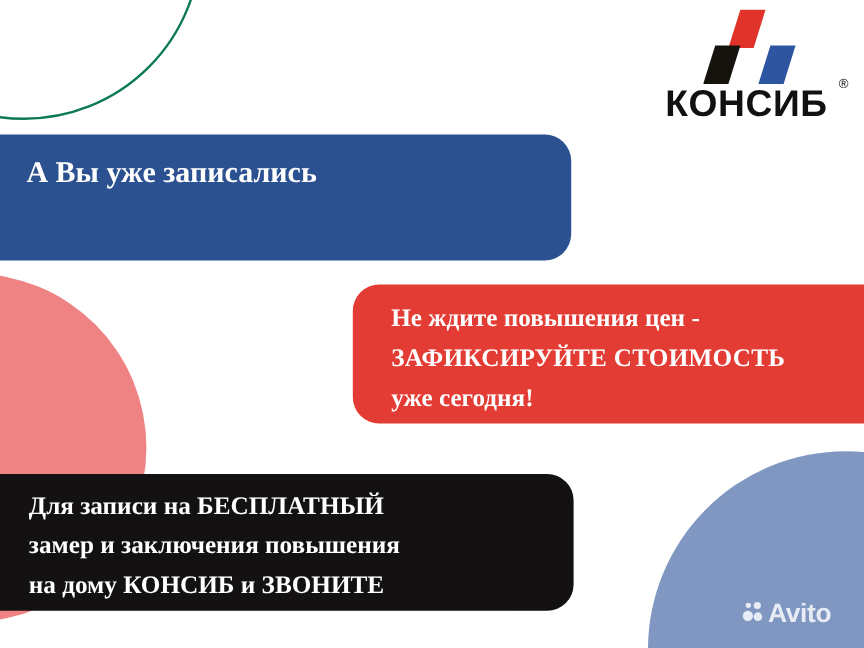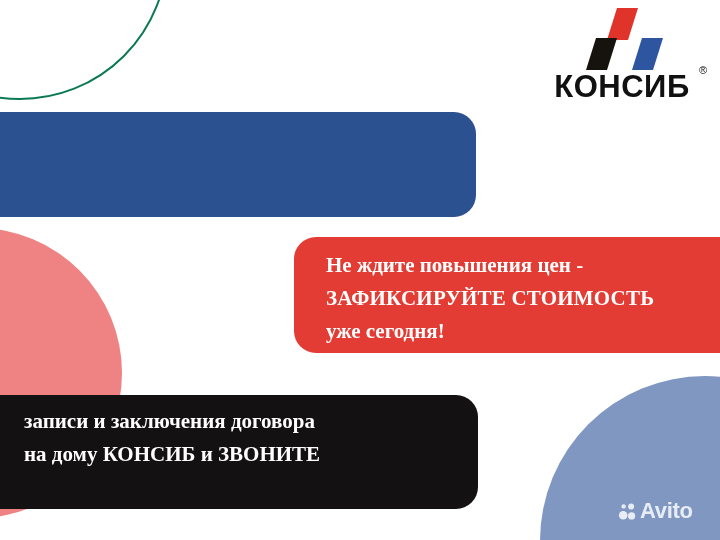--- a/index.html
+++ b/index.html
@@ -129,21 +129,21 @@
     font-size: 21px;
     line-height: 33px;
   }
 
   
   #avito-watermark {
     position: absolute;
     left: 618px;
     top: 500px;
     display: flex;
-    align-items: flex-end;
+    align-items: flex-start;
     opacity: 0.82;
   }
   #avito-dots { width: 20px; height: 20px; margin-right: 2px; }
   #avito-text {
     font-family: "Liberation Sans", sans-serif;
     font-weight: bold;
     font-size: 22px;
     color: #ffffff;
     letter-spacing: -0.3px;
     line-height: 22px;
@@ -162,30 +162,32 @@
     <svg id="logo-mark" viewBox="0 0 86 62">
       <polygon points="31,0 52,0 42,32 21,32" fill="#e0342b"></polygon>
       <polygon points="10,30 31,30 21,62 0,62" fill="#16130f"></polygon>
       <polygon points="56,30 77,30 67,62 46,62" fill="#2e56a0"></polygon>
     </svg>
     <div id="logo-wordmark">КОНСИБ</div>
     <div id="logo-tm">®</div>
   </div>
 
   <div class="banner" id="banner-blue">
+    <span class="line line-1">А Вы уже записались</span>
   </div>
 
   <div class="banner" id="banner-red">
     <span class="line line-1">Не ждите повышения цен -</span>
     <span class="line line-2">ЗАФИКСИРУЙТЕ СТОИМОСТЬ</span>
     <span class="line line-3">уже сегодня!</span>
   </div>
 
   <div class="banner" id="banner-black">
-    <span class="line line-2">записи и заключения договора</span>
+    <span class="line line-1">Для записи на БЕСПЛАТНЫЙ</span>
+    <span class="line line-2">замер и заключения повышения</span>
     <span class="line line-3">на дому КОНСИБ и ЗВОНИТЕ</span>
   </div>
 
   <div id="avito-watermark">
     <svg id="avito-dots" viewBox="0 0 20 20">
       <circle cx="5.2" cy="13.3" r="4.3" fill="#ffffff"></circle>
       <circle cx="13.6" cy="13.9" r="3.6" fill="#ffffff"></circle>
       <circle cx="13.1" cy="4.6" r="3.0" fill="#ffffff"></circle>
       <circle cx="5.6" cy="4.4" r="2.2" fill="#ffffff"></circle>
     </svg>

